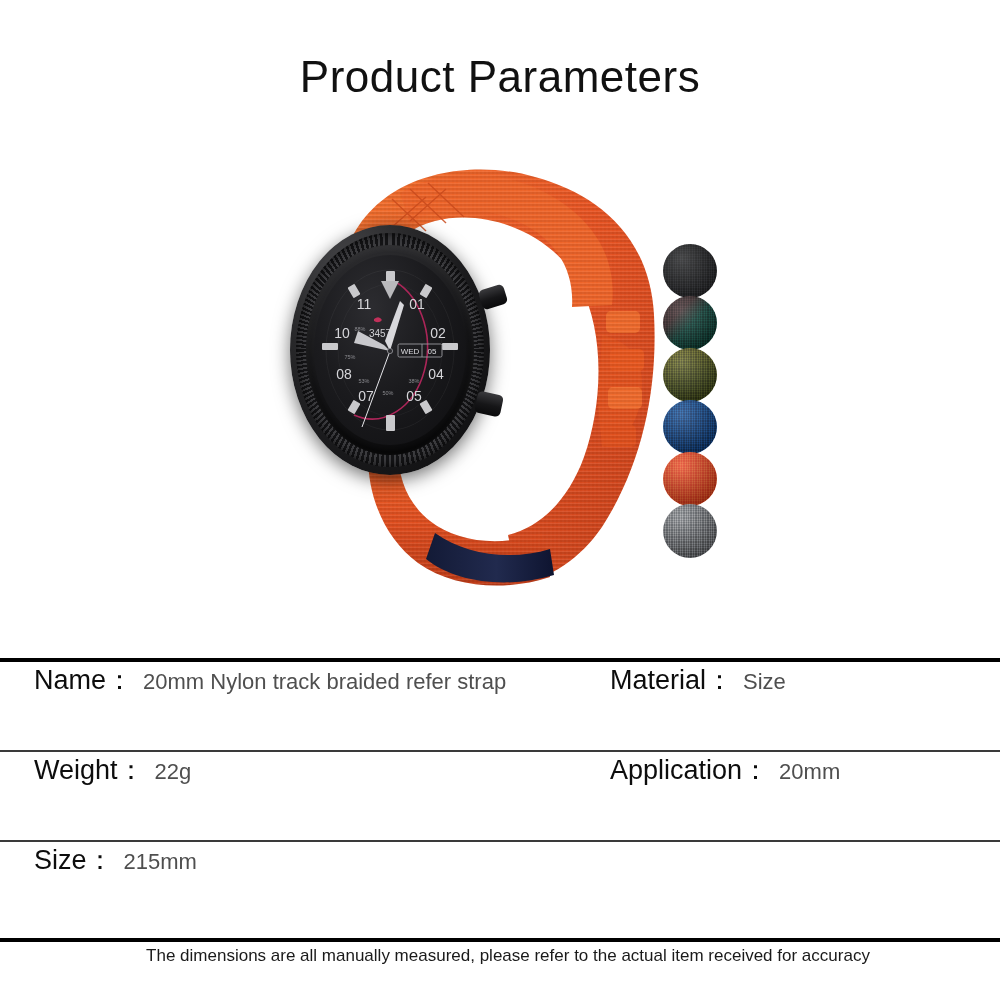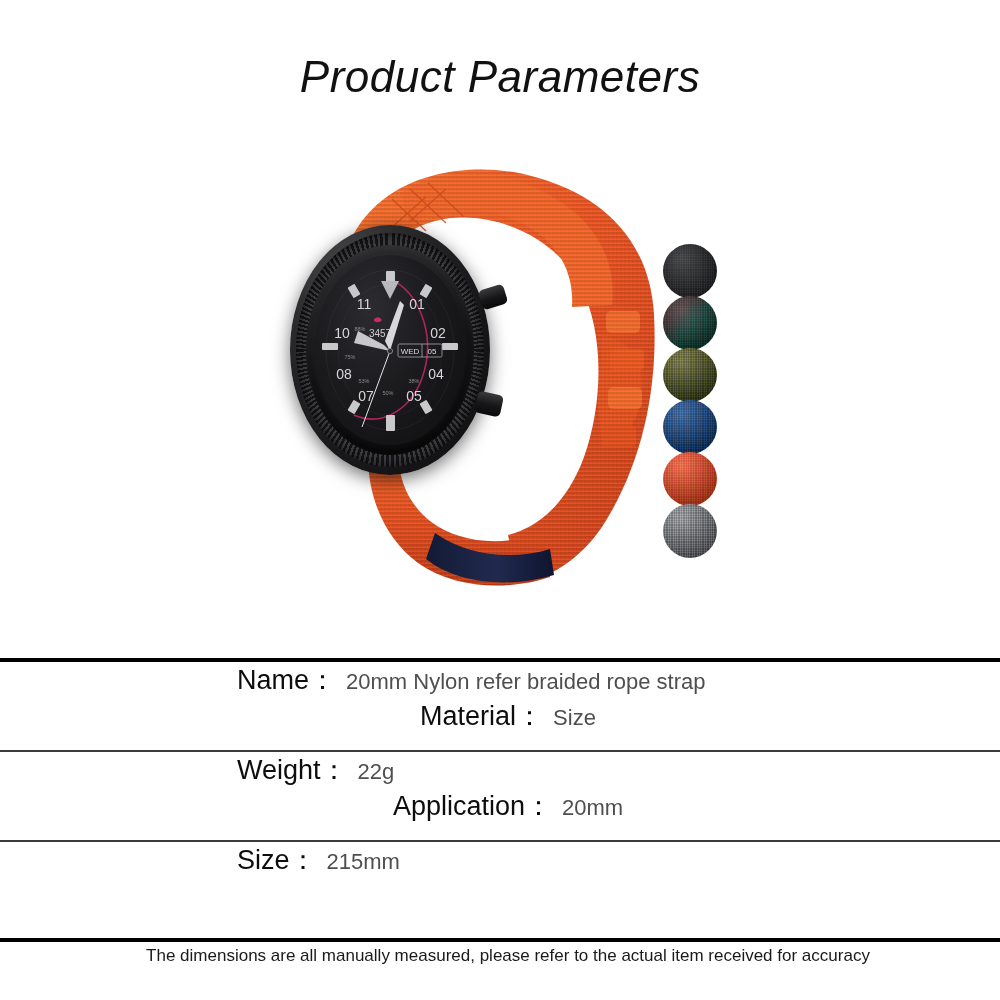--- a/index.html
+++ b/index.html
@@ -21,21 +21,20 @@
     position: absolute;
     top: 52px;
     left: 0;
     width: 1000px;
     text-align: center;
     font-size: 44px;
     font-weight: 400;
     letter-spacing: 0.5px;
     color: #111;
     line-height: 1.15;
-    font-style: italic;
   }
 
   
   #hero {
     position: absolute;
     top: 120px;
     left: 0;
     width: 1000px;
     height: 525px;
   }
@@ -161,22 +160,21 @@
     top: 658px;
     width: 1000px;
   }
   .rule-thick { height: 4px; background: #000; width: 1000px; }
   .rule-thin  { height: 2px; background: #3a3a3a; width: 1000px; }
 
   .spec-row {
     position: relative;
     height: 88px;
     display: flex;
-    align-items: center;
-    flex-direction: column;
+    align-items: flex-start;
   }
   .spec-cell {
     display: flex;
     align-items: baseline;
     white-space: nowrap;
   }
   .cell-left  { margin-left: 34px; width: 560px; }
   .cell-right { margin-left: 16px; }
   .spec-label {
     font-size: 27px;
@@ -417,21 +415,21 @@
   </div>
 </div>
 
 <div id="spec-table">
 
   <div class="rule-thick"></div>
 
   <div class="spec-row">
     <div class="spec-cell cell-left">
       <span class="spec-label">Name：</span>
-      <span class="spec-value">20mm Nylon refer braided rope strap</span>
+      <span class="spec-value">20mm Nylon track braided refer strap</span>
     </div>
     <div class="spec-cell cell-right">
       <span class="spec-label">Material：</span>
       <span class="spec-value">Size</span>
     </div>
   </div>
 
   <div class="rule-thin"></div>
 
   <div class="spec-row">

